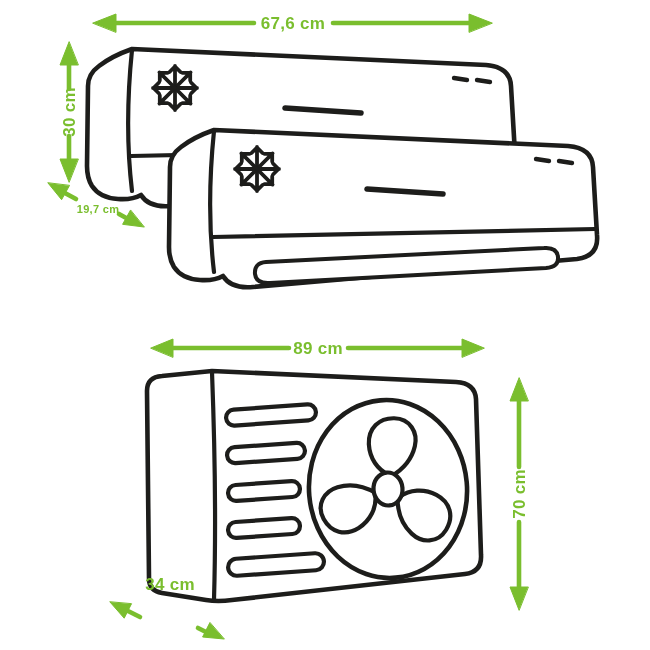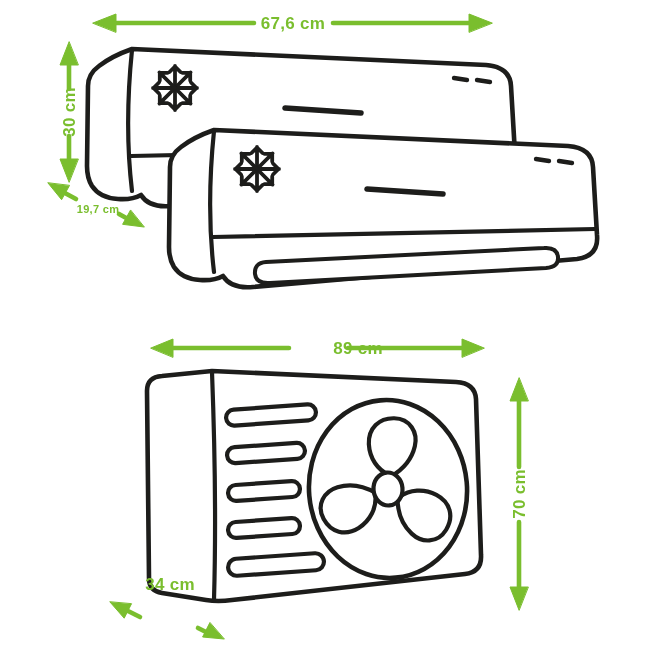--- a/index.html
+++ b/index.html
@@ -126,19 +126,19 @@
     </g>
   </g>
 </svg>
 
 <div class="dim-label" style="left:293px;top:23px;">67,6 cm</div>
 
 <div class="dim-label rot" style="left:69px;top:112px;">30 cm</div>
 
 <div class="dim-label small" style="left:98px;top:209px;">19,7 cm</div>
 
-<div class="dim-label" style="left:318px;top:348px;margin-left:40px;">89 cm</div>
+<div class="dim-label" style="left:318px;top:348px;">89 cm</div>
 
 <div class="dim-label rot" style="left:519px;top:494px;">70 cm</div>
 
 <div class="dim-label" style="left:170px;top:584px;">34 cm</div>
 
 </div>
 
 </body></html>

